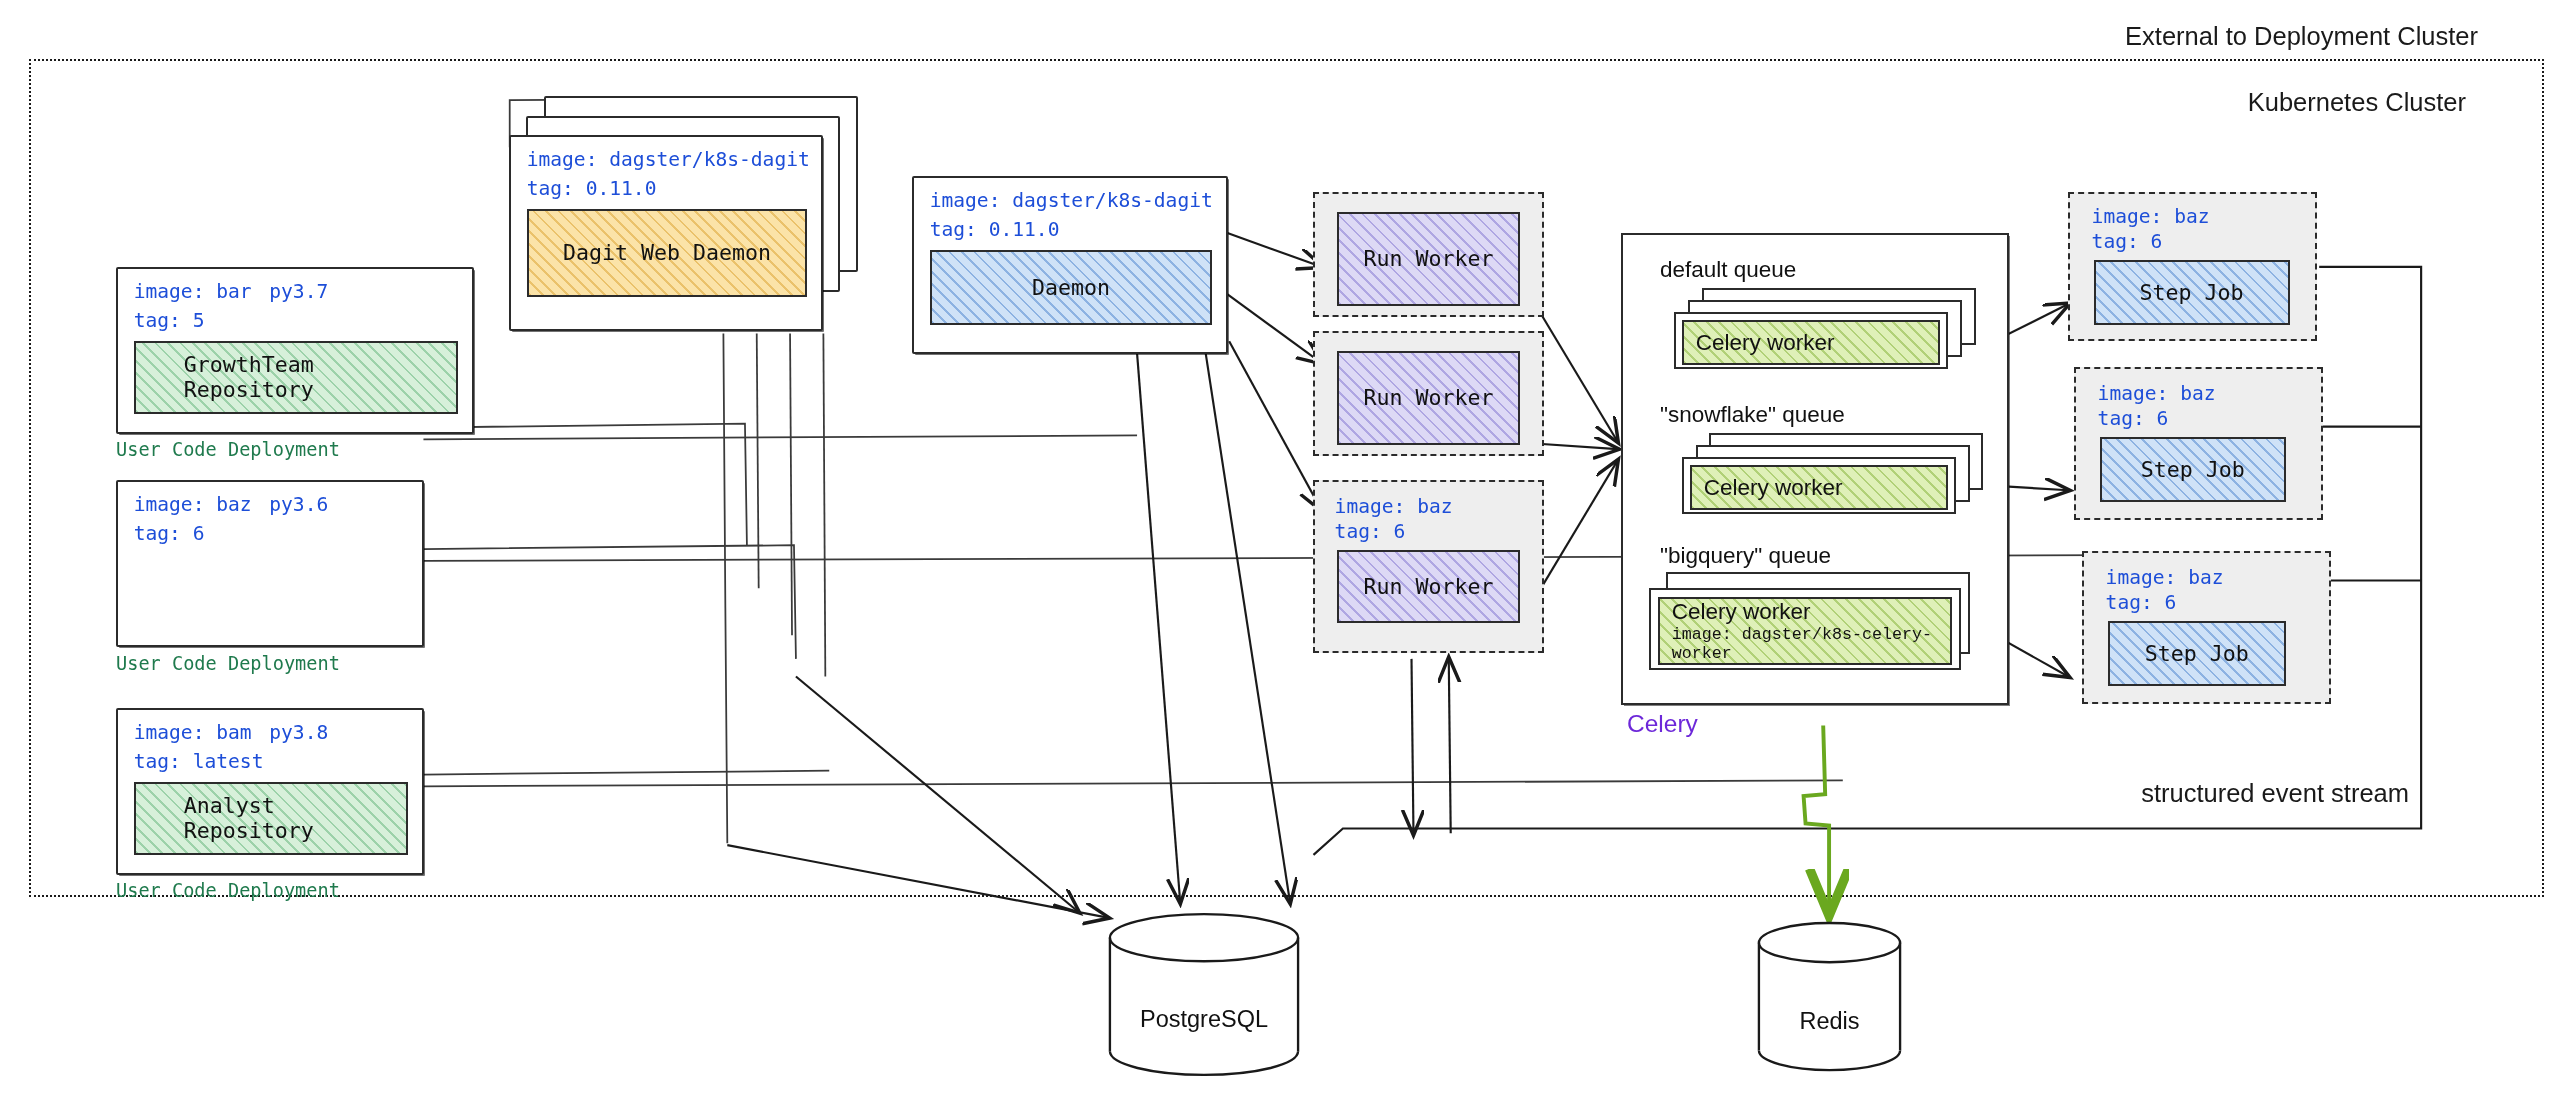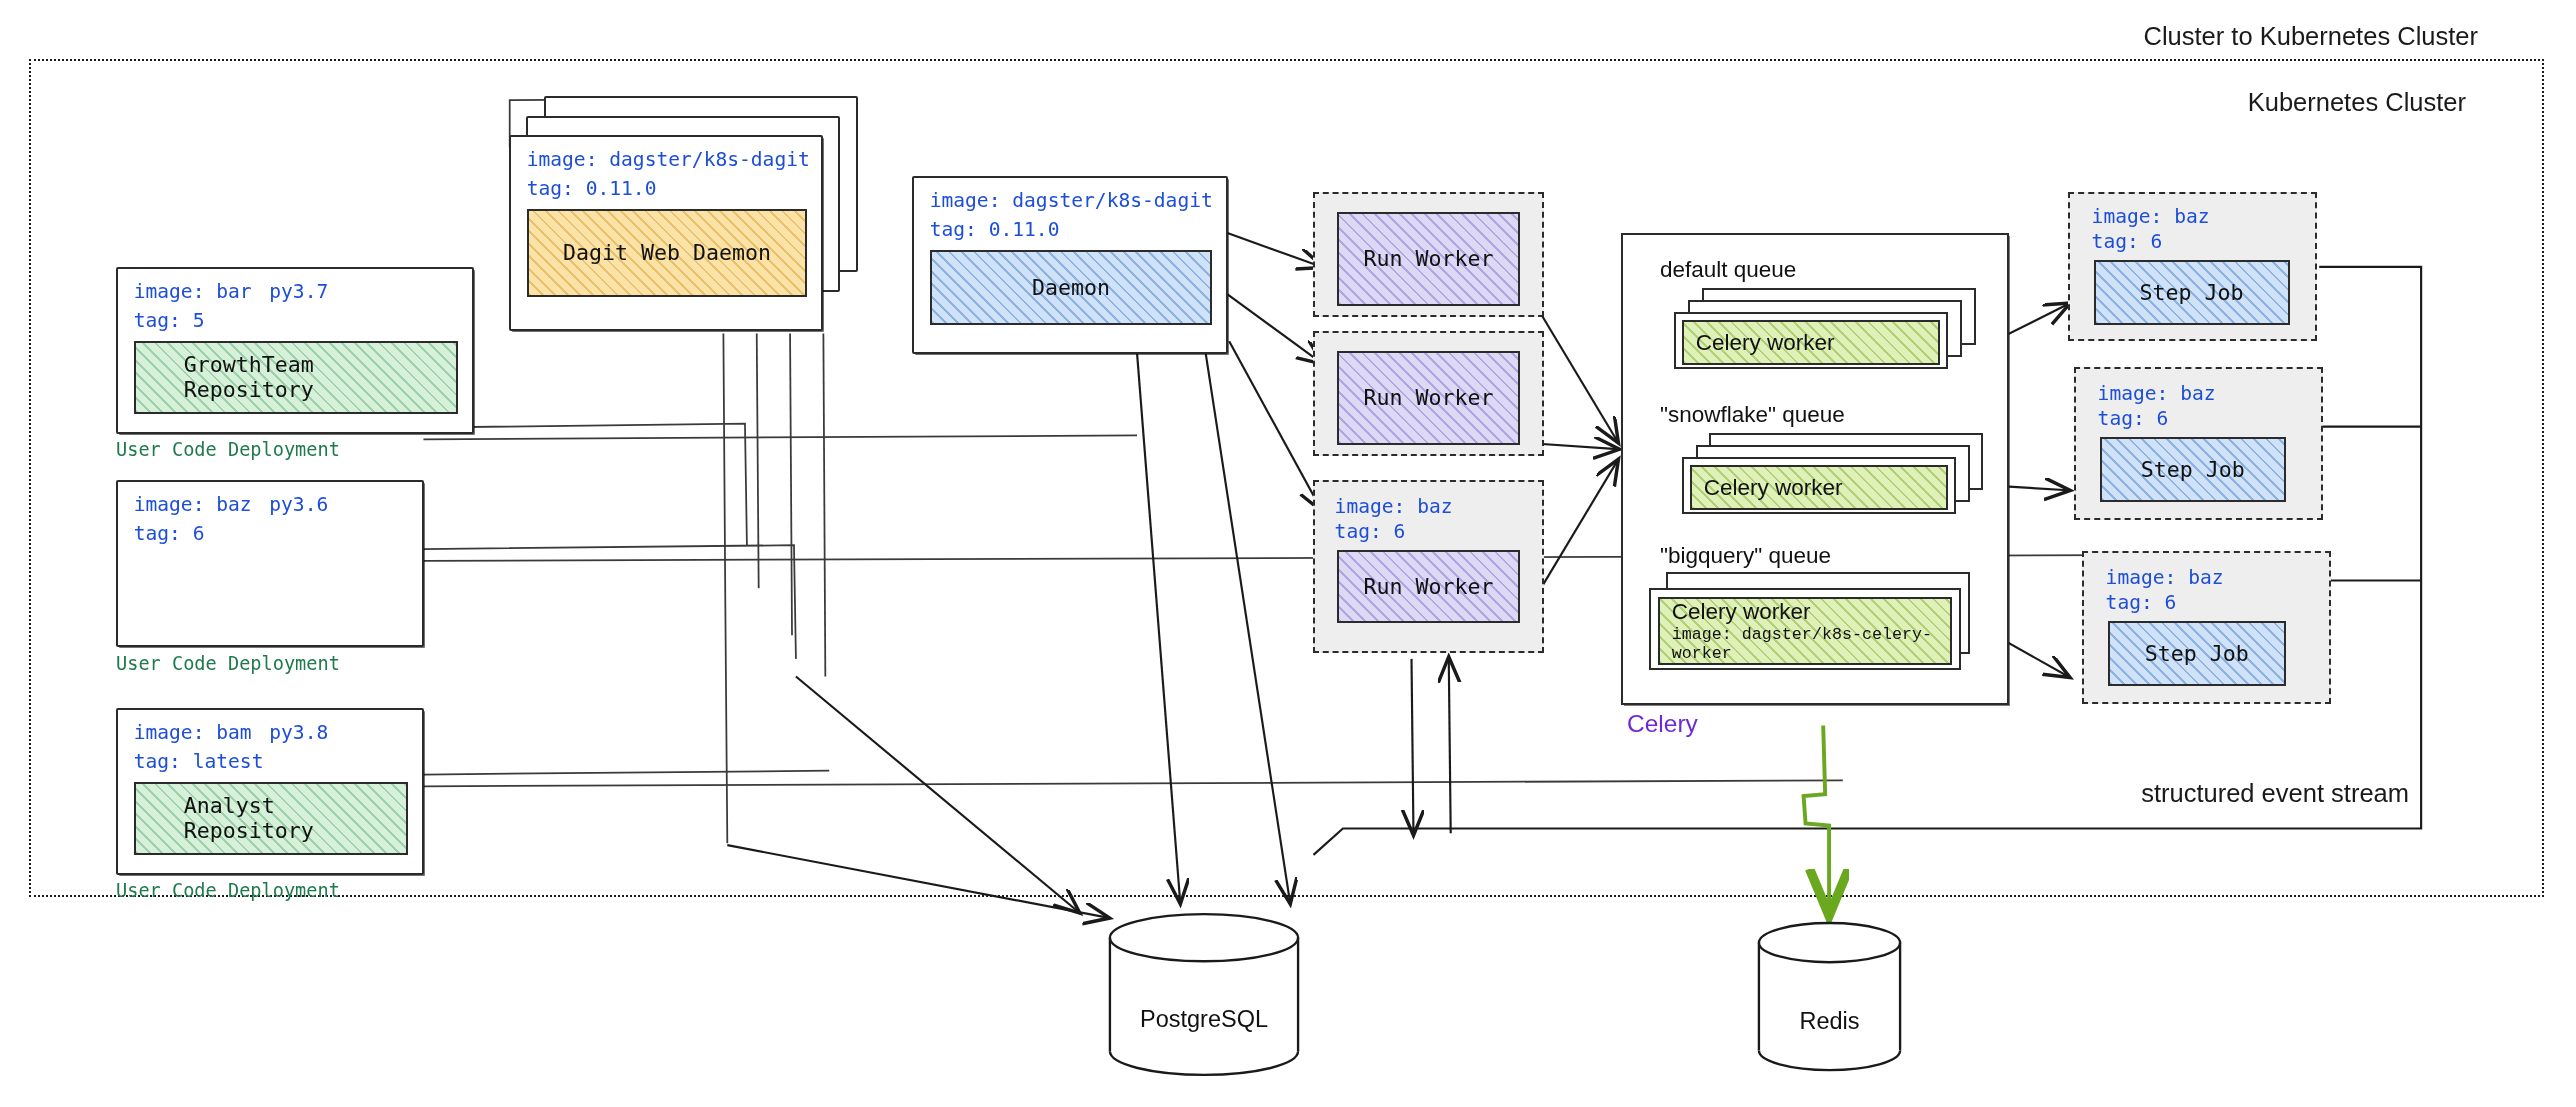--- a/index.html
+++ b/index.html
@@ -136,21 +136,21 @@
 
   svg.overlay { position:absolute; left:0; top:0; width:2576px; height:1108px; pointer-events:none; }
 </style>
 </head>
 <body>
 
 <div id="canvas">
 
   <div class="abs boundary-external"></div>
 
-  <div class="abs lbl-external region-label">Cluster to Kubernetes Cluster</div>
+  <div class="abs lbl-external region-label">External to Deployment Cluster</div>
   <div class="abs lbl-k8s region-label">Kubernetes Cluster</div>
   <div class="abs lbl-event region-label">structured event stream</div>
 
   <svg class="overlay" viewBox="0 0 2628 1130">
     <defs>
       <marker id="ah" markerWidth="14" markerHeight="14" refX="11" refY="5" orient="auto">
         <path d="M0,0 L12,5 L0,10" fill="none" stroke="#1a1a1a" stroke-width="1.6"></path>
       </marker>
       <marker id="ahg" markerWidth="14" markerHeight="14" refX="11" refY="5" orient="auto">
         <path d="M0,0 L12,5 L0,10" fill="none" stroke="#6aa81f" stroke-width="2.4"></path>

